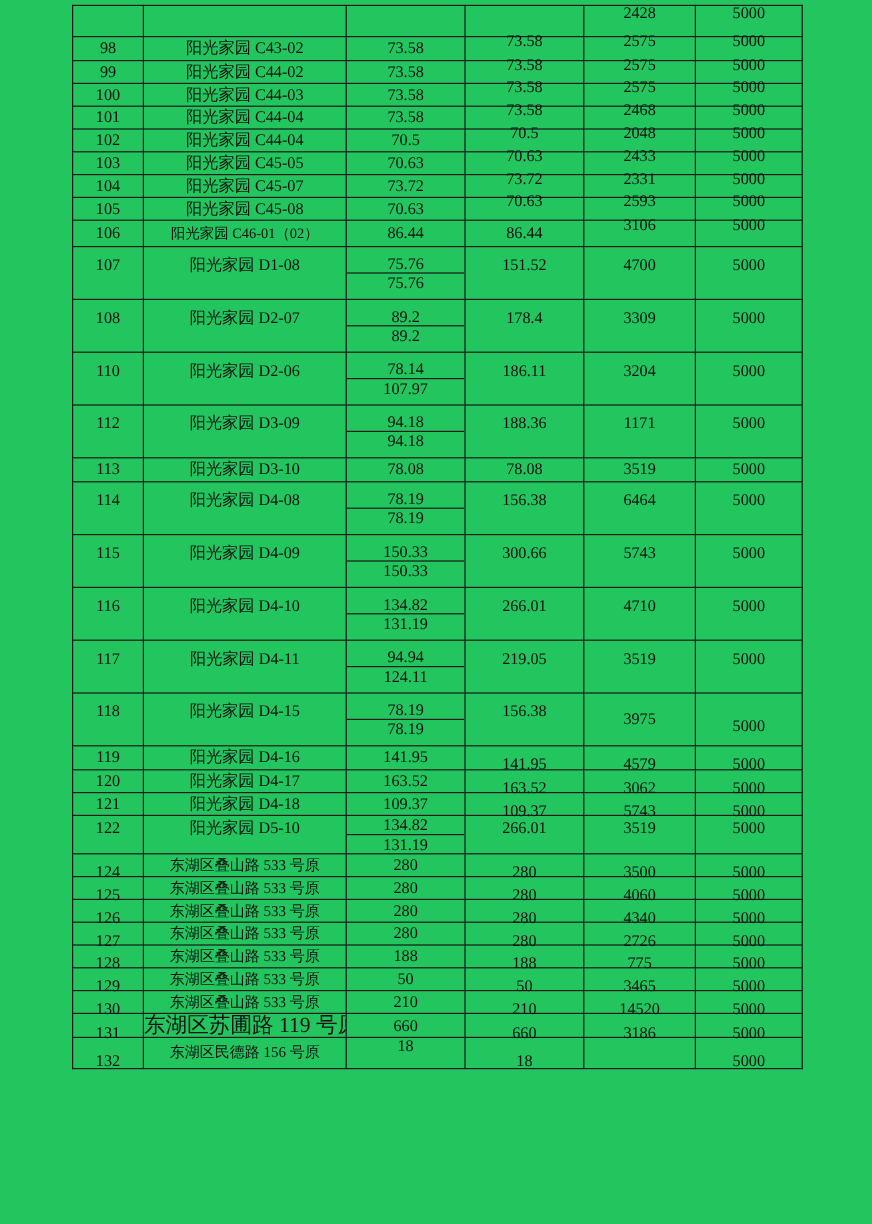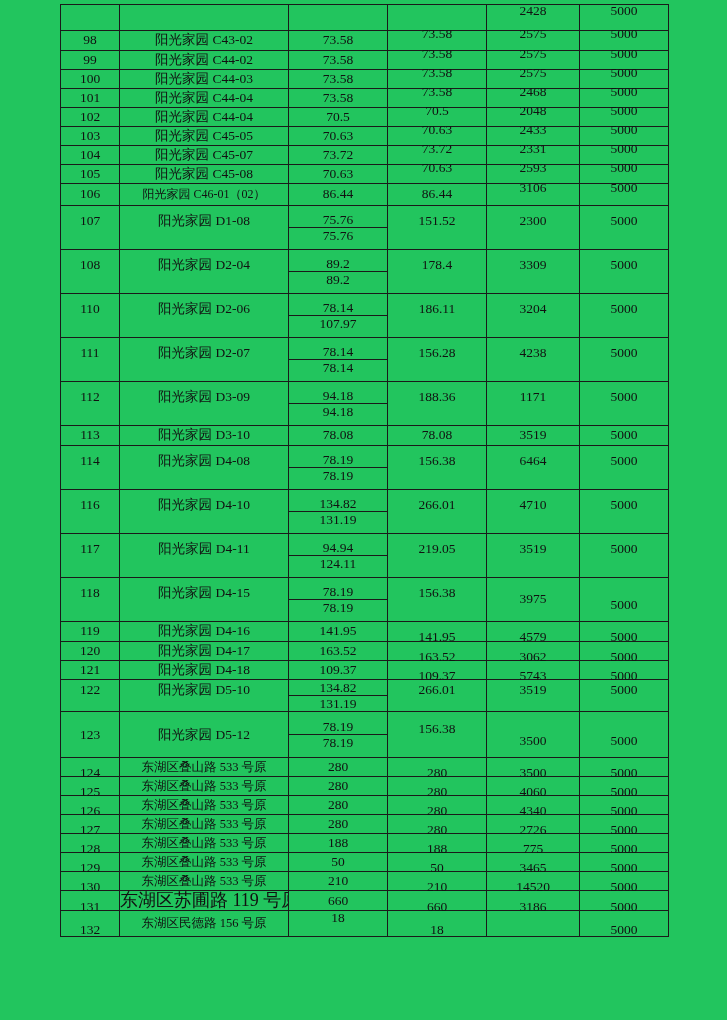--- a/index.html
+++ b/index.html
@@ -154,27 +154,27 @@
       </tr>
 
       <tr style="height:44px">
         <td class="c-idx offset-hi">107</td>
         <td class="c-name offset-hi">阳光家园 D1-08</td>
         <td class="c-a">
           <span class="sub">75.76</span>
           <span class="sub">75.76</span>
         </td>
         <td class="c-b offset-hi">151.52</td>
-        <td class="c-c offset-hi">2300</td>
+        <td class="c-c offset-hi">4700</td>
         <td class="c-d offset-hi">5000</td>
       </tr>
 
       <tr style="height:44px">
         <td class="c-idx offset-hi">108</td>
-        <td class="c-name offset-hi">阳光家园 D2-04</td>
+        <td class="c-name offset-hi">阳光家园 D2-07</td>
         <td class="c-a">
           <span class="sub">89.2</span>
           <span class="sub">89.2</span>
         </td>
         <td class="c-b offset-hi">178.4</td>
         <td class="c-c offset-hi">3309</td>
         <td class="c-d offset-hi">5000</td>
       </tr>
 
 
@@ -183,31 +183,20 @@
         <td class="c-name offset-hi">阳光家园 D2-06</td>
         <td class="c-a">
           <span class="sub">78.14</span>
           <span class="sub">107.97</span>
         </td>
         <td class="c-b offset-hi">186.11</td>
         <td class="c-c offset-hi">3204</td>
         <td class="c-d offset-hi">5000</td>
       </tr>
 
-      <tr style="height:44px">
-        <td class="c-idx offset-hi">111</td>
-        <td class="c-name offset-hi">阳光家园 D2-07</td>
-        <td class="c-a">
-          <span class="sub">78.14</span>
-          <span class="sub">78.14</span>
-        </td>
-        <td class="c-b offset-hi">156.28</td>
-        <td class="c-c offset-hi">4238</td>
-        <td class="c-d offset-hi">5000</td>
-      </tr>
 
       <tr style="height:44px">
         <td class="c-idx offset-hi">112</td>
         <td class="c-name offset-hi">阳光家园 D3-09</td>
         <td class="c-a">
           <span class="sub">94.18</span>
           <span class="sub">94.18</span>
         </td>
         <td class="c-b offset-hi">188.36</td>
         <td class="c-c offset-hi">1171</td>
@@ -228,20 +217,31 @@
         <td class="c-name offset-hi">阳光家园 D4-08</td>
         <td class="c-a">
           <span class="sub">78.19</span>
           <span class="sub">78.19</span>
         </td>
         <td class="c-b offset-hi">156.38</td>
         <td class="c-c offset-hi">6464</td>
         <td class="c-d offset-hi">5000</td>
       </tr>
 
+      <tr style="height:44px">
+        <td class="c-idx offset-hi">115</td>
+        <td class="c-name offset-hi">阳光家园 D4-09</td>
+        <td class="c-a">
+          <span class="sub">150.33</span>
+          <span class="sub">150.33</span>
+        </td>
+        <td class="c-b offset-hi">300.66</td>
+        <td class="c-c offset-hi">5743</td>
+        <td class="c-d offset-hi">5000</td>
+      </tr>
 
       <tr style="height:44px">
         <td class="c-idx offset-hi">116</td>
         <td class="c-name offset-hi">阳光家园 D4-10</td>
         <td class="c-a">
           <span class="sub">134.82</span>
           <span class="sub">131.19</span>
         </td>
         <td class="c-b offset-hi">266.01</td>
         <td class="c-c offset-hi">4710</td>
@@ -304,31 +304,20 @@
         <td class="c-name offset-hi">阳光家园 D5-10</td>
         <td class="c-a">
           <span class="sub">134.82</span>
           <span class="sub">131.19</span>
         </td>
         <td class="c-b offset-hi">266.01</td>
         <td class="c-c offset-hi">3519</td>
         <td class="c-d offset-hi">5000</td>
       </tr>
 
-      <tr style="height:46px">
-        <td class="c-idx">123</td>
-        <td class="c-name">阳光家园 D5-12</td>
-        <td class="c-a">
-          <span class="sub">78.19</span>
-          <span class="sub">78.19</span>
-        </td>
-        <td class="c-b offset-hi">156.38</td>
-        <td class="c-c offset-lo">3500</td>
-        <td class="c-d offset-lo">5000</td>
-      </tr>
 
       <tr style="height:19px">
         <td class="c-idx offset-lo">124</td>
         <td class="c-name" style="font-size:12.5px">东湖区叠山路 533 号原</td>
         <td class="c-a">280</td>
         <td class="c-b offset-lo">280</td>
         <td class="c-c offset-lo">3500</td>
         <td class="c-d offset-lo">5000</td>
       </tr>
 

